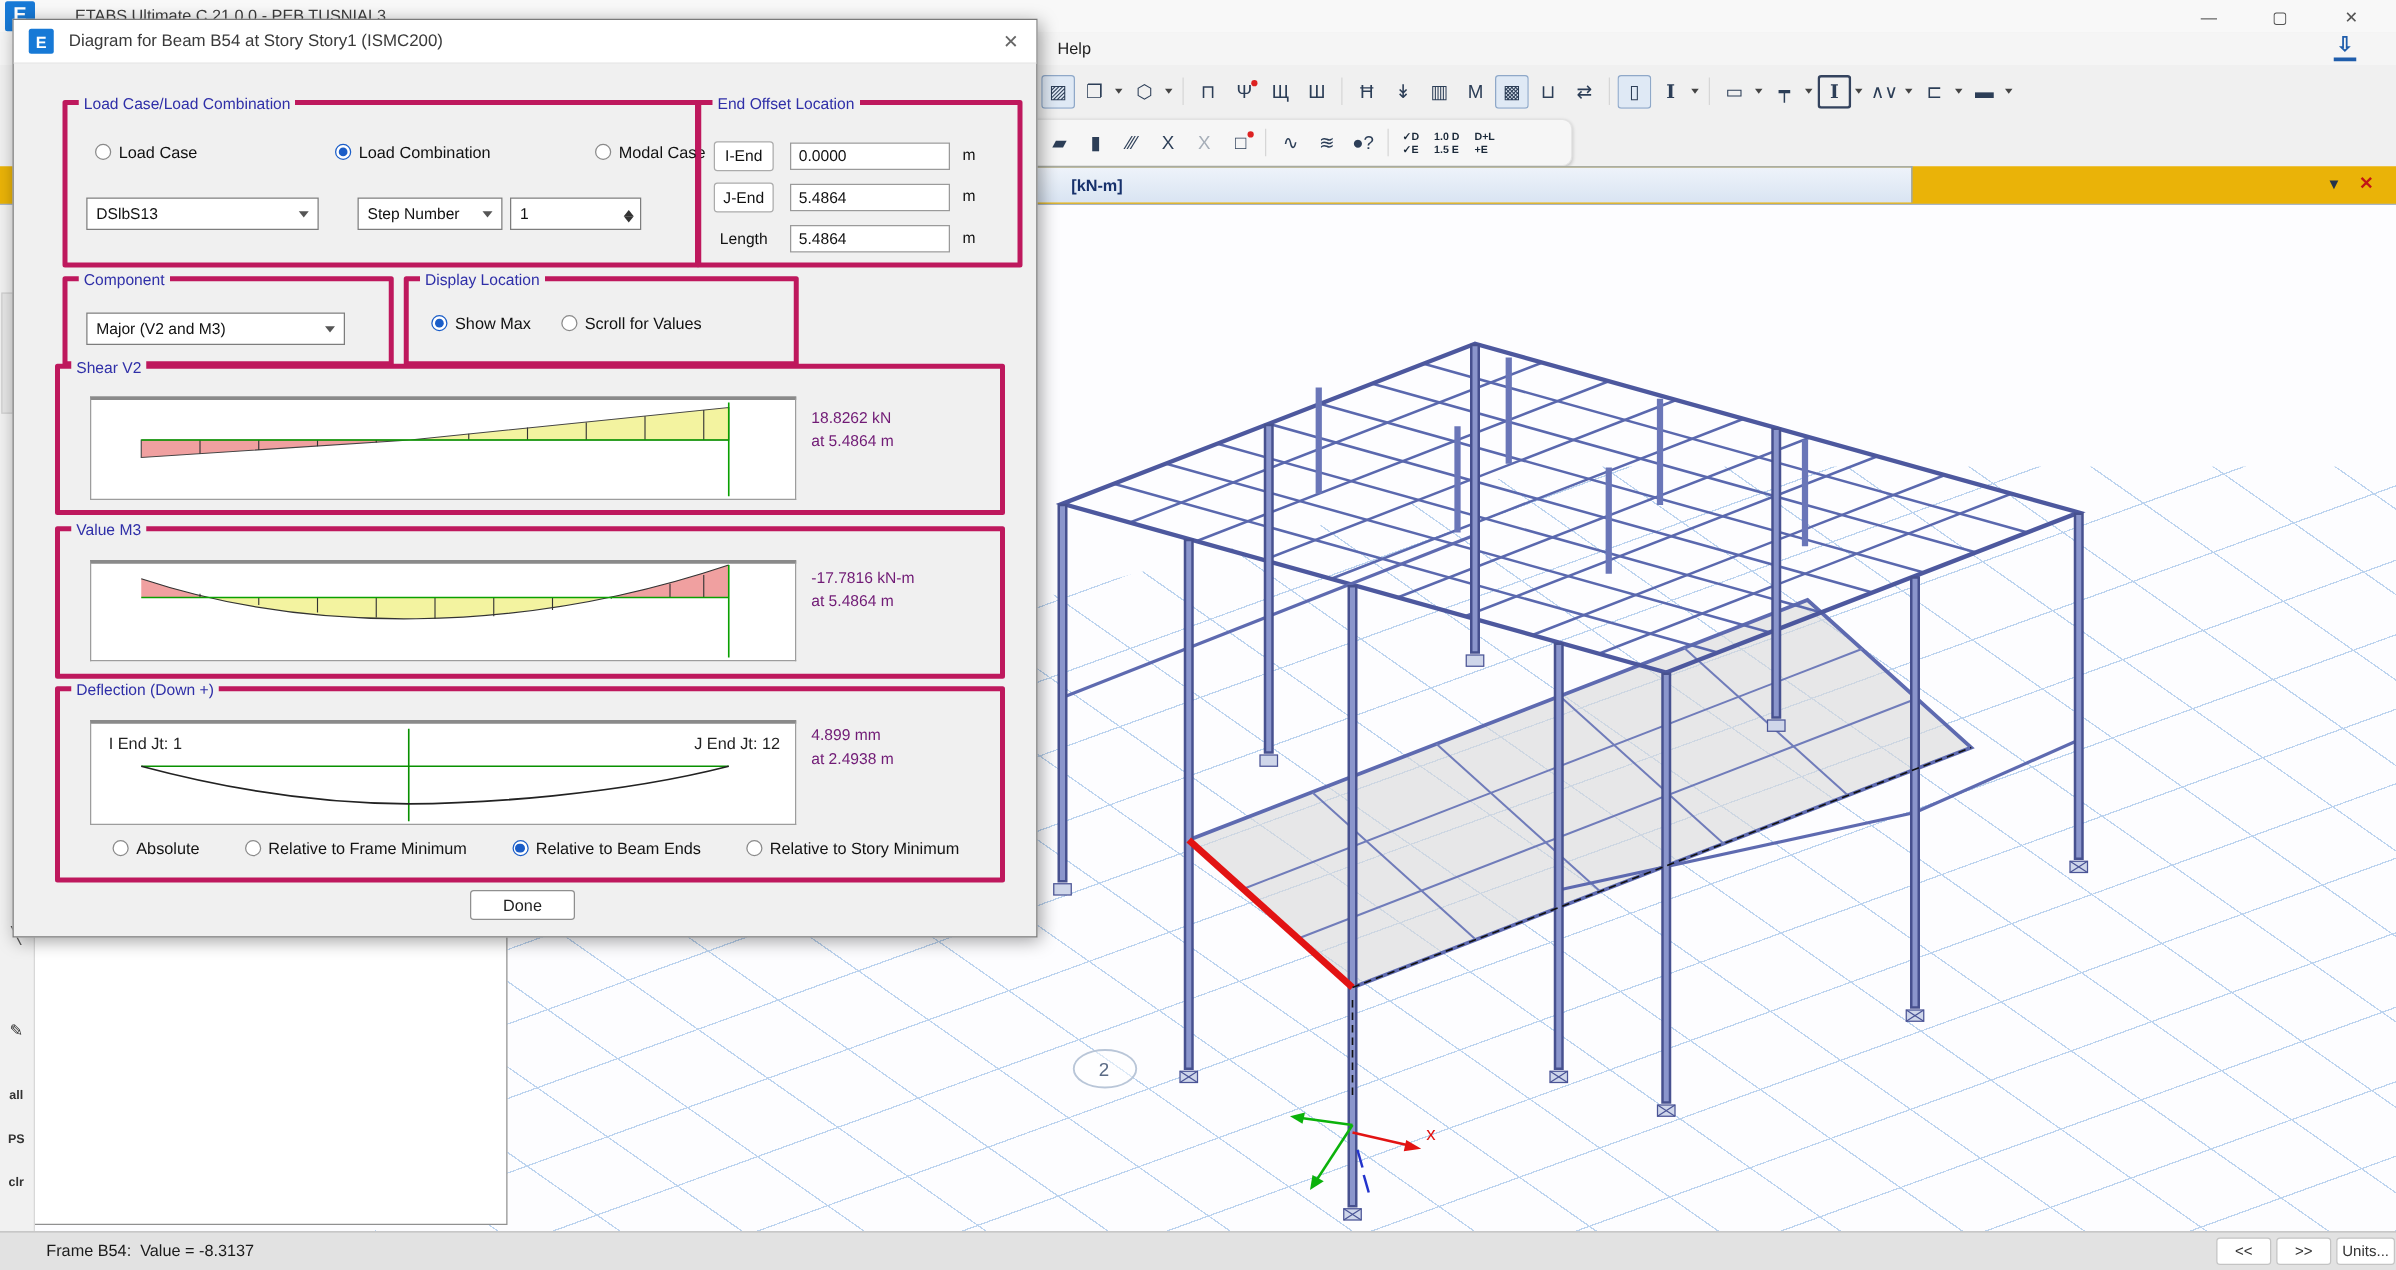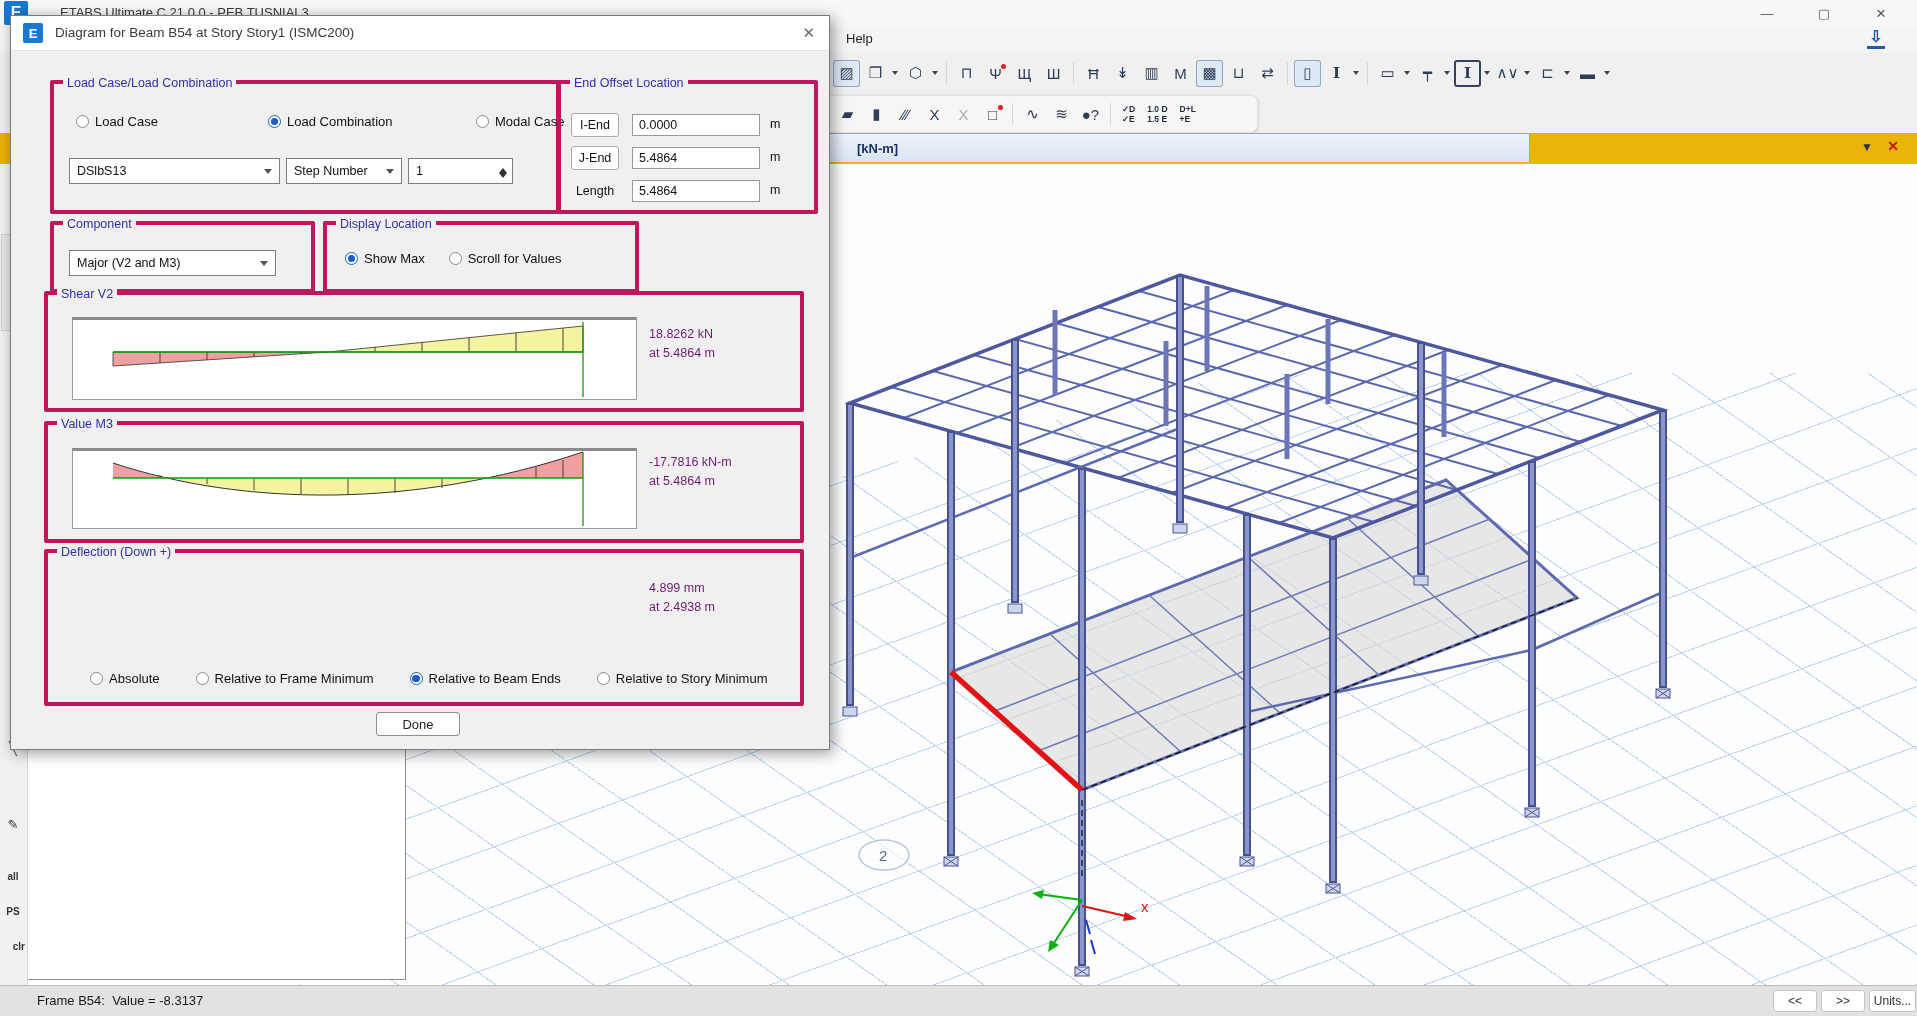--- a/index.html
+++ b/index.html
@@ -53,21 +53,21 @@
     clip-path:polygon(0 48%,26% 22%,58% 0,100% 0,100% 100%,0 100%);}
   .modelsvg{position:absolute;left:0;top:-163px;width:1917px;height:1016px;}
 
   .leftstrip{position:absolute;left:0;top:134px;width:27px;height:851px;background:#f1f1f1;
     border-right:1px solid #d8d8d8;z-index:3;}
   .lsi{position:absolute;left:1px;width:24px;text-align:center;font-size:11px;color:#333;}
   .lsi:nth-child(1){top:607px;font-size:13px;color:#555;}
   .lsi:nth-child(2){top:683px;font-size:13px;}
   .lsi:nth-child(3){top:737px;font-size:10px;font-weight:bold;}
   .lsi:nth-child(4){top:772px;font-size:10px;font-weight:bold;}
-  .lsi:nth-child(5){top:807px;font-size:10px;font-weight:bold;text-align:right;}
+  .lsi:nth-child(5){top:807px;font-size:10px;font-weight:bold;}
   .scroll-notch{position:absolute;left:1px;top:100px;width:8px;height:95px;background:#e6e6e6;border:1px solid #cfcfcf;}
 
   .leftpanel{position:absolute;left:24px;top:620px;width:380px;height:358px;background:#fff;
     border:1px solid #909090;z-index:2;}
 
   
   .statusbar{position:absolute;left:0;top:985px;width:1917px;height:31px;background:#e2e2e2;
     border-top:1px solid #bdbdbd;z-index:30;}
   .status-text{position:absolute;left:37px;top:7px;font-size:13px;color:#1a1a1a;white-space:pre;}
   .sb-btn{position:absolute;top:4px;height:22px;background:#fff;border:1px solid #c4c4c4;border-radius:3px;
@@ -369,21 +369,21 @@
           </label>
           <label class="radio" style="width: 208px;">
             <span class="rb on"></span>
             <span>Load Combination</span>
           </label>
           <label class="radio">
             <span class="rb"></span>
             <span>Modal Case</span>
           </label>
         </div>
-      <div class="combo" style="left:15px;top:74px;width:211px">
+      <div class="combo" style="left:15px;top:74px;width:186px">
         <span>DSlbS13</span>
       </div>
       <div class="combo" style="left:232px;top:74px;width:116px">
         <span>Step Number</span>
       </div>
       <div class="spin" style="left:354px;top:74px;width:105px">
         <span>1</span>
         <span class="arrows">
             <i class="arr-up"></i>
             <i class="arr-dn"></i>
@@ -492,20 +492,29 @@
         </svg>
       </div>
       <div class="diag-val" style="top:28px">
         <div>-17.7816 kN-m</div>
         <div>at 5.4864 m</div>
       </div>
     </div>
 
     <div class="grp" style="left:33px;top:533px;width:752px;height:149px">
       <div class="grp-label">Deflection (Down +)</div>
+      <div class="diagbox" style="top:23px;height:80px">
+        <svg width="563" height="80" viewBox="0 0 563 80" style="position:absolute;left:0;top:0">
+          <line x1="40" y1="34" x2="510" y2="34" stroke="#089000" stroke-width="1.3"></line>
+          <line x1="254" y1="4" x2="254" y2="78" stroke="#089000" stroke-width="1.3"></line>
+          <path d="M40,34 C130,58 200,64 254,64 C310,64 420,57 510,34" fill="none" stroke="#222" stroke-width="1.4"></path>
+        </svg>
+        <div class="defl-jt" style="left:14px">I End Jt: 1</div>
+        <div class="defl-jt" style="right:12px">J End Jt: 12</div>
+      </div>
       <div class="diag-val" style="top:26px">
         <div>4.899 mm</div>
         <div>at 2.4938 m</div>
       </div>
       <div style="position:absolute;left:42px;top:118px;display:flex;gap:36px">
           <label class="radio">
             <span class="rb"></span>
             <span>Absolute</span>
           </label>
           <label class="radio">

